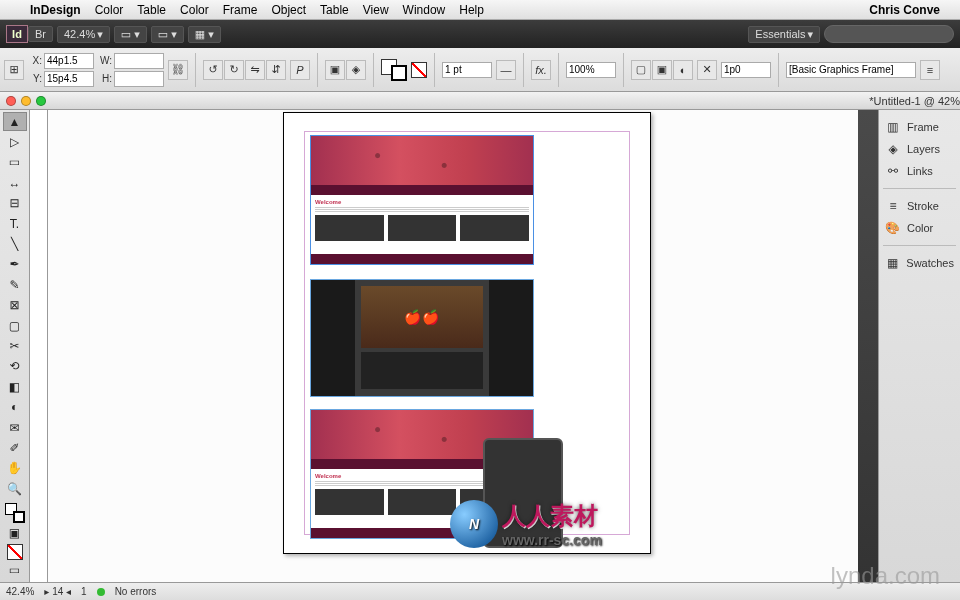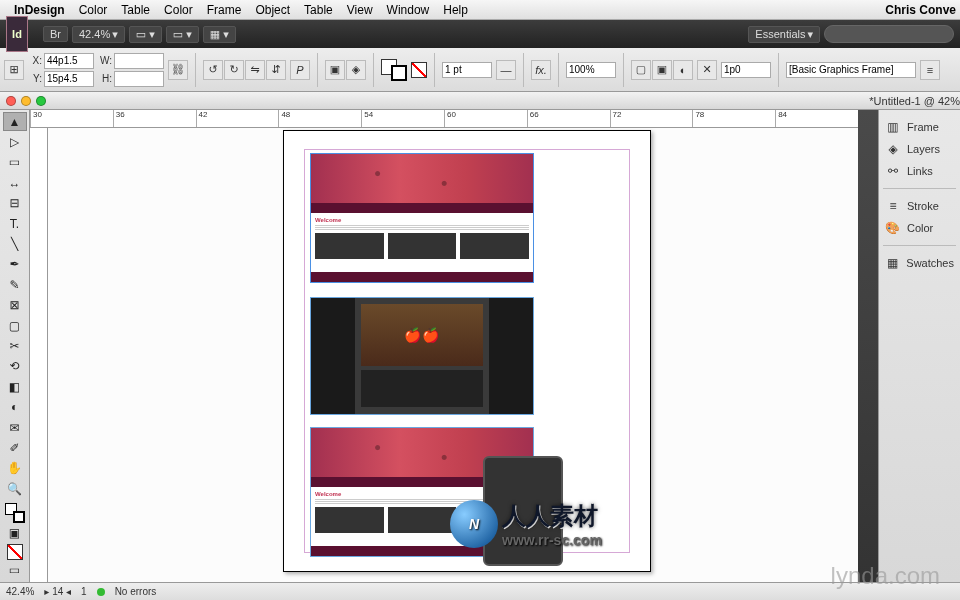--- a/index.html
+++ b/index.html
@@ -1,28 +1,28 @@
 <!DOCTYPE html>
 <html><head>
 <meta charset="utf-8">
 <style>
 * { margin: 0; padding: 0; box-sizing: border-box; font-family: "Lucida Grande", Arial, sans-serif; }
 body { width: 960px; height: 600px; background: #d0d0d0; overflow: hidden; position: relative; }
 
 
-.mac-menu { height: 20px; background: linear-gradient(#f6f6f6,#e0e0e0); display: flex; align-items: center; font-size: 12px; padding: 0 4px; border-bottom: 1px solid #aaa; }
+.mac-menu { height: 20px; background: linear-gradient(#f6f6f6,#e0e0e0); display: flex; align-items: center; font-size: 12px; padding: 0 20px; border-bottom: 1px solid #aaa; }
 .mac-menu .apple { margin-right: 10px; }
 .mac-menu .app { font-weight: bold; margin-right: 14px; }
 .mac-menu .item { margin-right: 14px; }
 .mac-menu .spacer { flex: 1; }
 .mac-menu .user { font-weight: bold; }
 
 
 .app-bar { height: 28px; background: linear-gradient(#3c3c3c,#222); display: flex; align-items: center; padding: 0 6px; color: #ddd; font-size: 11px; }
-.id-logo { width: 22px; height: 36px; background: #3a2a3a; border: 1px solid #a78; color: #efc; display: flex; align-items: center; justify-content: center; font-weight: bold; font-size: 11px; margin-right: 15px; }
+.id-logo { width: 22px; height: 18px; background: #3a2a3a; border: 1px solid #a78; color: #efc; display: flex; align-items: center; justify-content: center; font-weight: bold; font-size: 11px; margin-right: 0; }
 .app-bar .btn { background: #444; border: 1px solid #555; padding: 1px 6px; margin-right: 4px; border-radius: 2px; display: flex; align-items: center; gap: 2px; }
 .app-bar .spacer { flex: 1; }
 .search-box { width: 130px; height: 18px; background: #555; border: 1px solid #666; border-radius: 9px; }
 
 
 .control-strip { height: 44px; background: linear-gradient(#ededed,#dcdcdc); border-bottom: 1px solid #999; display: flex; align-items: center; padding: 0 4px; gap: 4px; font-size: 10px; }
 .xy-block { display: flex; flex-direction: column; gap: 2px; }
 .xy-row { display: flex; align-items: center; gap: 2px; }
 .xy-row .lbl { width: 14px; text-align: right; color: #333; }
 .small-input { width: 50px; height: 16px; background: #fff; border: 1px solid #aaa; font-size: 10px; padding: 0 2px; }
@@ -90,21 +90,21 @@
 .panel-icon { width: 16px; height: 14px; display: flex; align-items: center; justify-content: center; font-size: 12px; }
 .panel-sep { height: 1px; background: #bbb; margin: 6px 0; }
 
 
 .status-bar { height: 18px; background: linear-gradient(#eee,#ddd); border-top: 1px solid #999; display: flex; align-items: center; font-size: 10px; padding: 0 6px; gap: 10px; color: #333; }
 .status-bar .err-dot { width: 8px; height: 8px; border-radius: 50%; background: #3b3; }
 
 
 .wm-logo { position: absolute; left: 450px; top: 500px; display: flex; align-items: center; gap: 4px; color: #fff; font-weight: bold; text-shadow: 1px 1px 2px #000; pointer-events: none; }
 .wm-ball { width: 48px; height: 48px; border-radius: 50%; background: radial-gradient(circle at 30% 30%, #8cf, #048); display: flex; align-items: center; justify-content: center; font-size: 14px; font-style: italic; }
-.wm-text { font-size: 24px; text-shadow: 0 0 4px rgba(0,0,0,0.6), 1px 1px 0 #fff; color: #0f172a; }
+.wm-text { font-size: 24px; text-shadow: 0 0 4px rgba(0,0,0,0.6), 1px 1px 0 #fff; color: #be185d; }
 .wm-lynda { position: absolute; right: 20px; bottom: 10px; font-size: 24px; color: #999; opacity: 0.6; font-family: Arial; pointer-events: none; }
 </style>
 </head>
 <body>
 
 <div class="mac-menu">
   <span class="apple"></span>
   <span class="app">InDesign</span>
   <span class="item">Color</span>
   <span class="item">Table</span>
@@ -227,32 +227,20 @@
     <div class="tool-swatch">
         <div class="f"></div>
         <div class="s"></div>
       </div>
     <div class="tool">▣</div>
     <div class="tool-none"></div>
     <div class="tool">▭</div>
   </div>
 
   <div class="canvas-wrap">
-    <div class="ruler-h">
-      <div class="tick">30</div>
-        <div class="tick">36</div>
-        <div class="tick">42</div>
-        <div class="tick">48</div>
-        <div class="tick">54</div>
-        <div class="tick">60</div>
-        <div class="tick">66</div>
-        <div class="tick">72</div>
-        <div class="tick">78</div>
-        <div class="tick">84</div>
-    </div>
     <div class="canvas-body">
       <div class="ruler-v"></div>
       <div class="pasteboard">
         <div class="page">
           <div class="margin-guide"></div>
 
           <div class="placed sel-frame" style="left:26px;top:22px;width:224px;height:130px">
             <div class="mockup-web">
               <div class="mw-banner"></div>
                 <div class="mw-nav"></div>

